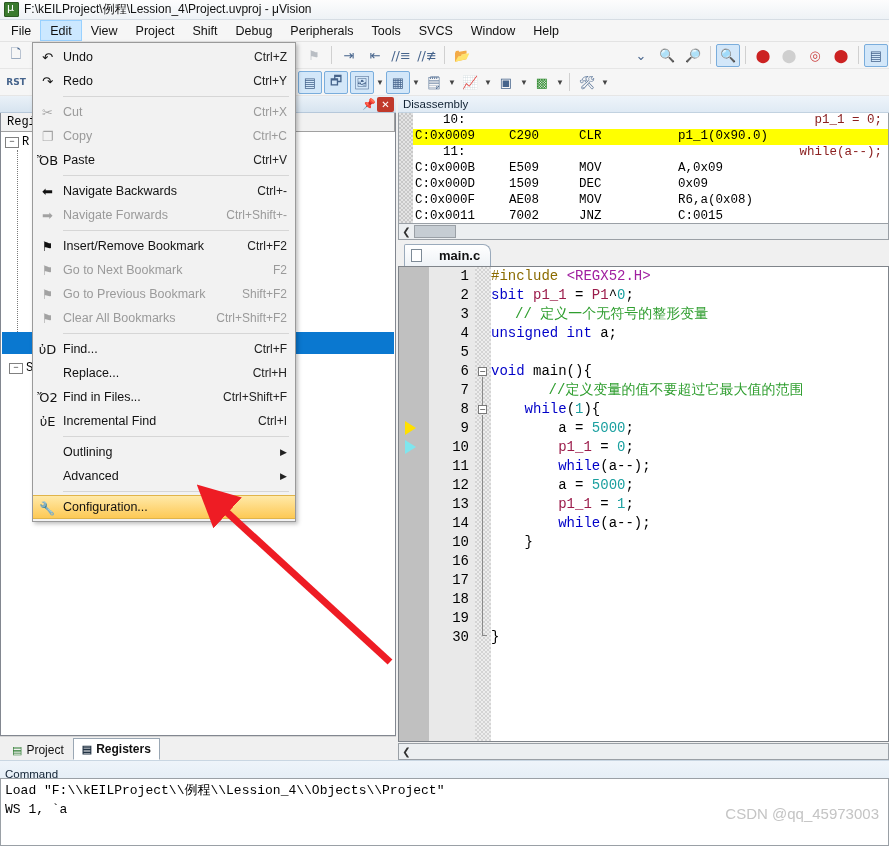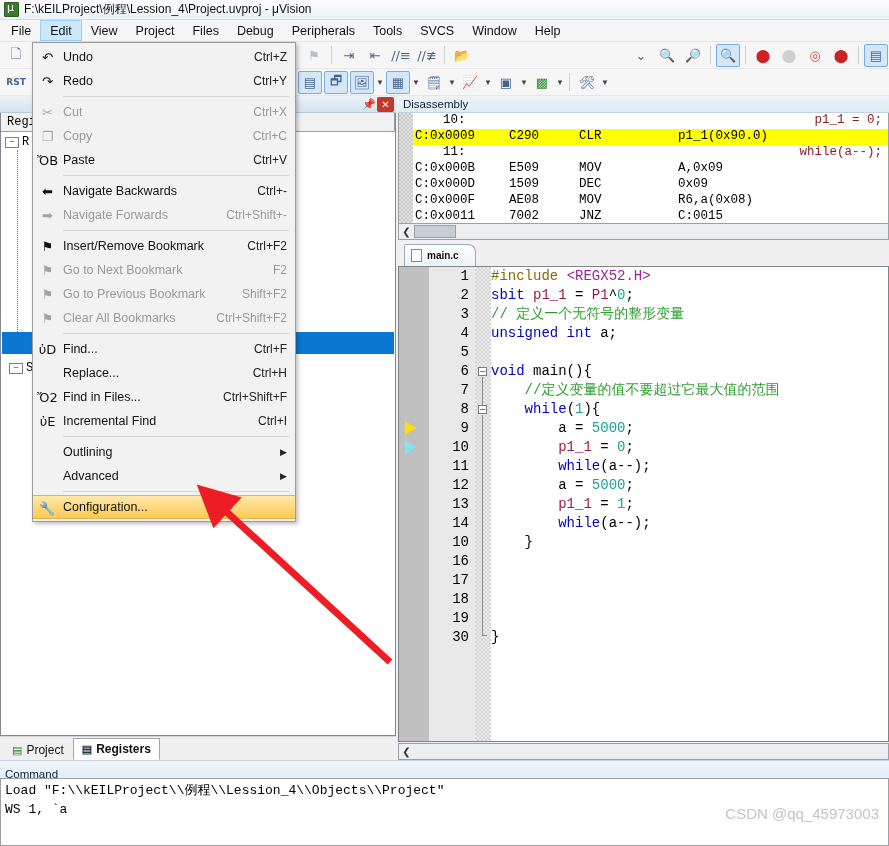--- a/index.html
+++ b/index.html
@@ -133,24 +133,24 @@
   #disasm .hscroll { position:absolute; left:0; right:0; bottom:0; height:16px;
     background:#eceff1; border:1px solid #9aa0a6; border-top:none;
     display:flex; align-items:center;}
   #disasm .hscroll .arr { width:15px; text-align:center; font-size:10px; color:#333;}
   #disasm .hscroll .thumb { width:42px; height:13px; background:#c6cdd3; border:1px solid #9aa0a6;}
 
   
   #editor { position:absolute; left:0; top:144px; right:0; bottom:0; }
   #edtabs { height:26px; display:flex; align-items:flex-end; padding-left:6px; }
   #edtabs .etab {
-    height: 22px; display:flex; align-items:center; gap:5px; padding:0 16px 0 6px;
+    height: 22px; display:flex; align-items:center; gap:17px; padding:0 10px 0 6px;
     background: linear-gradient(#ffffff,#eef2f6);
     border:1px solid #9aaabb; border-bottom:none;
-    font-size:10px; font-weight:bold; color:#111;
+    font-size:13px; font-weight:bold; color:#111;
     border-radius: 2px 8px 0 0;
   }
   .pageicon { width:11px;height:13px;background:#fff;border:1px solid #7d8a96; flex:none;}
   #edbody { position:absolute; left:0; right:0; top:26px; bottom:18px;
     background:#fff; border:1px solid #7f848a; overflow:hidden; }
   #edmargin { position:absolute; left:0; top:0; bottom:0; width:30px; background:#c0c0c0;}
   #edmargin .mk { position:absolute; left:6px; width:0;height:0; }
   #edmargin .yellow { border-left:11px solid #ffe000; border-top:7px solid transparent;
     border-bottom:7px solid transparent; }
   #edmargin .cyan { border-left:11px solid #7fe6ee; border-top:7px solid transparent;
@@ -159,21 +159,21 @@
     background:#e9e9e9; }
   #edfold { position:absolute; left:76px; top:0; bottom:0; width:16px;
     background: repeating-conic-gradient(#d4d4d4 0% 25%, #ededed 0% 50%) 0 0/4px 4px; }
   #edcode { position:absolute; left:92px; top:0; right:0; bottom:0; overflow:hidden; }
   .cl { height: 19px; font-family:"Liberation Mono", monospace; font-size:14px;
         white-space: pre; line-height:19px; }
   .ln { position:absolute; left:0; width:46px; text-align:right; padding-right:6px;
         font-family:"Liberation Mono", monospace; font-size:14px; line-height:19px;
         color:#000; }
   .kw { color:#0000c8; } .pre { color:#8b6b00; } .str { color:#a020a0; }
-  .cmt { color:#2f9e2f; } .num { color:#1ba0a0; } .id { color:#9b1b4a; }
+  .cmt { color:#2f9e2f;padding-left:24px; } .num { color:#1ba0a0; } .id { color:#9b1b4a; }
   .fold { position:absolute; width:9px;height:9px;border:1px solid #7a7a7a;background:#fff;
     font-size:8px; line-height:7px; text-align:center; color:#333; font-family:"DejaVu Sans",sans-serif;}
   .foldline { position:absolute; width:1px; background:#8a8a8a; }
   #edhscroll { position:absolute; left:0; right:0; bottom:0; height:17px;
     background:#eceff1; border:1px solid #9aa0a6; display:flex; align-items:center;}
   #edhscroll .arr { width:15px;text-align:center;font-size:10px;color:#333;}
 
   
   #cmdwin { position:absolute; left:0; right:0; bottom:0; height:86px; background:#f0f0f0;}
   #cmdhdr { height:28px; background:linear-gradient(#eef4fa,#e2ecf5);
@@ -219,21 +219,21 @@
 <div id="titlebar">
   <div class="appicon"></div>
   <div class="title">F:\kEILProject\例程\Lession_4\Project.uvproj - μVision</div>
 </div>
 
 <div id="menubar">
     <div class="mi">File</div>
     <div class="mi active">Edit</div>
     <div class="mi">View</div>
     <div class="mi">Project</div>
-    <div class="mi">Files</div>
+    <div class="mi">Shift</div>
     <div class="mi">Debug</div>
     <div class="mi">Peripherals</div>
     <div class="mi">Tools</div>
     <div class="mi">SVCS</div>
     <div class="mi">Window</div>
     <div class="mi">Help</div>
   </div>
 
 <div class="toolbar">
   <div class="tbtn">🗋</div>

